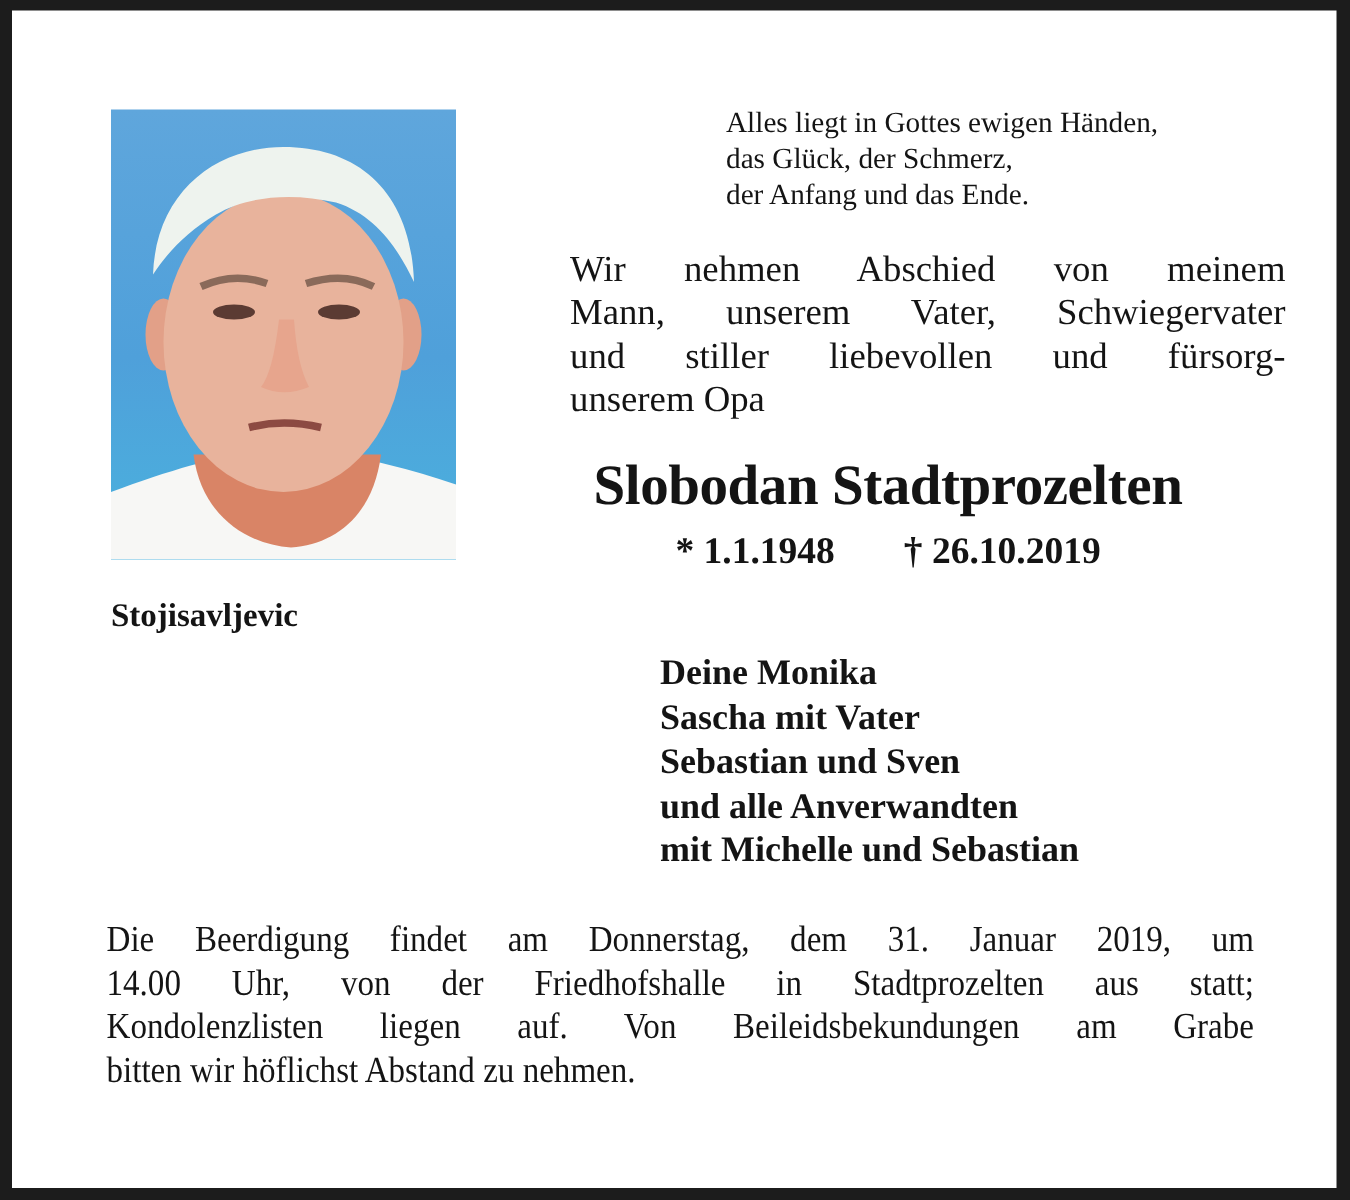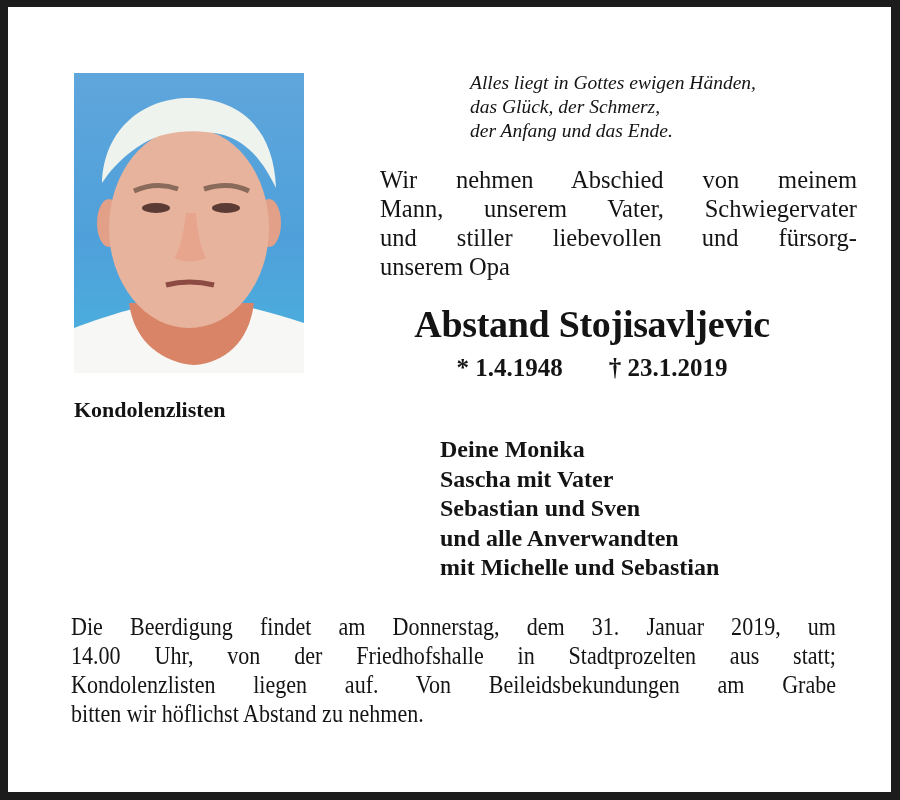--- a/index.html
+++ b/index.html
@@ -2,21 +2,21 @@
 <html><head>
 <meta charset="utf-8">
 <style>
   html, body { margin: 0; padding: 0; }
   body { width: 900px; height: 800px; background: #1c1c1c; position: relative; overflow: hidden; }
   .card { position: absolute; left: 8px; top: 7px; width: 883px; height: 785px; background: #ffffff; }
   .serif { font-family: "Liberation Serif", "DejaVu Serif", serif; color: #141414; }
   .photo { position: absolute; left: 66px; top: 66px; width: 230px; height: 300px; overflow: hidden; background: linear-gradient(180deg, #5fa6dc 0%, #4fa0da 55%, #4ab2de 100%); }
   .photo svg { display: block; }
   .place { position: absolute; left: 66px; top: 390px; font-size: 22px; font-weight: bold; }
-  .quote { position: absolute; left: 462px; top: 64px; font-size: 19.5px; font-style: italic; line-height: 24px; }
+  .quote { position: absolute; left: 476px; top: 64px; font-size: 19.5px; line-height: 24px; }
   .intro { position: absolute; left: 344px; top: 158px; width: 477px; font-size: 24.5px; line-height: 29px; text-align: justify; text-align-last: left; margin-left: 28px; }
   .intro div { text-align: justify; text-align-last: justify; }
   .intro div.last { text-align-last: left; }
   .name { position: absolute; left: 344px; top: 295px; width: 480px; text-align: center; font-size: 38px; font-weight: bold; white-space: nowrap; letter-spacing: -0.3px; }
   .dates { position: absolute; left: 344px; top: 347px; width: 480px; text-align: center; font-size: 25px; font-weight: bold; white-space: nowrap; }
   .dates span.gap { display: inline-block; width: 46px; }
   .mourn-head { position: absolute; left: 458px; top: 393px; font-size: 22px; letter-spacing: 3px; }
   .mourners { position: absolute; left: 432px; top: 428px; font-size: 24px; font-weight: bold; line-height: 29.5px; }
   .funeral { position: absolute; left: 63px; top: 605px; width: 765px; font-size: 24.5px; line-height: 29px; }
   .funeral div { text-align: justify; text-align-last: justify; transform-origin: left; white-space: nowrap; }
@@ -46,39 +46,39 @@
 
       <ellipse cx="82" cy="135" rx="14" ry="5" fill="#5b3b33"></ellipse>
       <ellipse cx="152" cy="135" rx="14" ry="5" fill="#5b3b33"></ellipse>
 
       <path d="M112 140 Q108 175 100 185 Q115 192 132 185 Q124 170 122 140" fill="#e7a58d"></path>
 
       <path d="M92 212 Q115 206 140 212" stroke="#8c4a42" stroke-width="5" fill="none"></path>
     </svg>
   </div>
 
-  <div class="place">Kondolenzlisten</div>
+  <div class="place">Stojisavljevic</div>
 
   <div class="quote">
     <div>Alles liegt in Gottes ewigen Händen,</div>
     <div>das Glück, der Schmerz,</div>
     <div>der Anfang und das Ende.</div>
   </div>
 
   <div class="intro">
     <div>Wir nehmen Abschied von meinem</div>
     <div>Mann, unserem Vater, Schwiegervater</div>
     <div>und stiller liebevollen und fürsorg-</div>
     <div class="last">unserem Opa</div>
   </div>
 
-  <div class="name">Abstand Stojisavljevic</div>
+  <div class="name">Slobodan Stadtprozelten</div>
 
   <div class="dates">
-    <span>* 1.4.1948</span><span class="gap"></span><span>† 23.1.2019</span>
+    <span>* 1.1.1948</span><span class="gap"></span><span>† 26.10.2019</span>
   </div>
 
 
   <div class="mourners">
     <div>Deine Monika</div>
     <div>Sascha mit Vater</div>
     <div>Sebastian und Sven</div>
     <div>und alle Anverwandten</div>
     <div>mit Michelle und Sebastian</div>
   </div>

